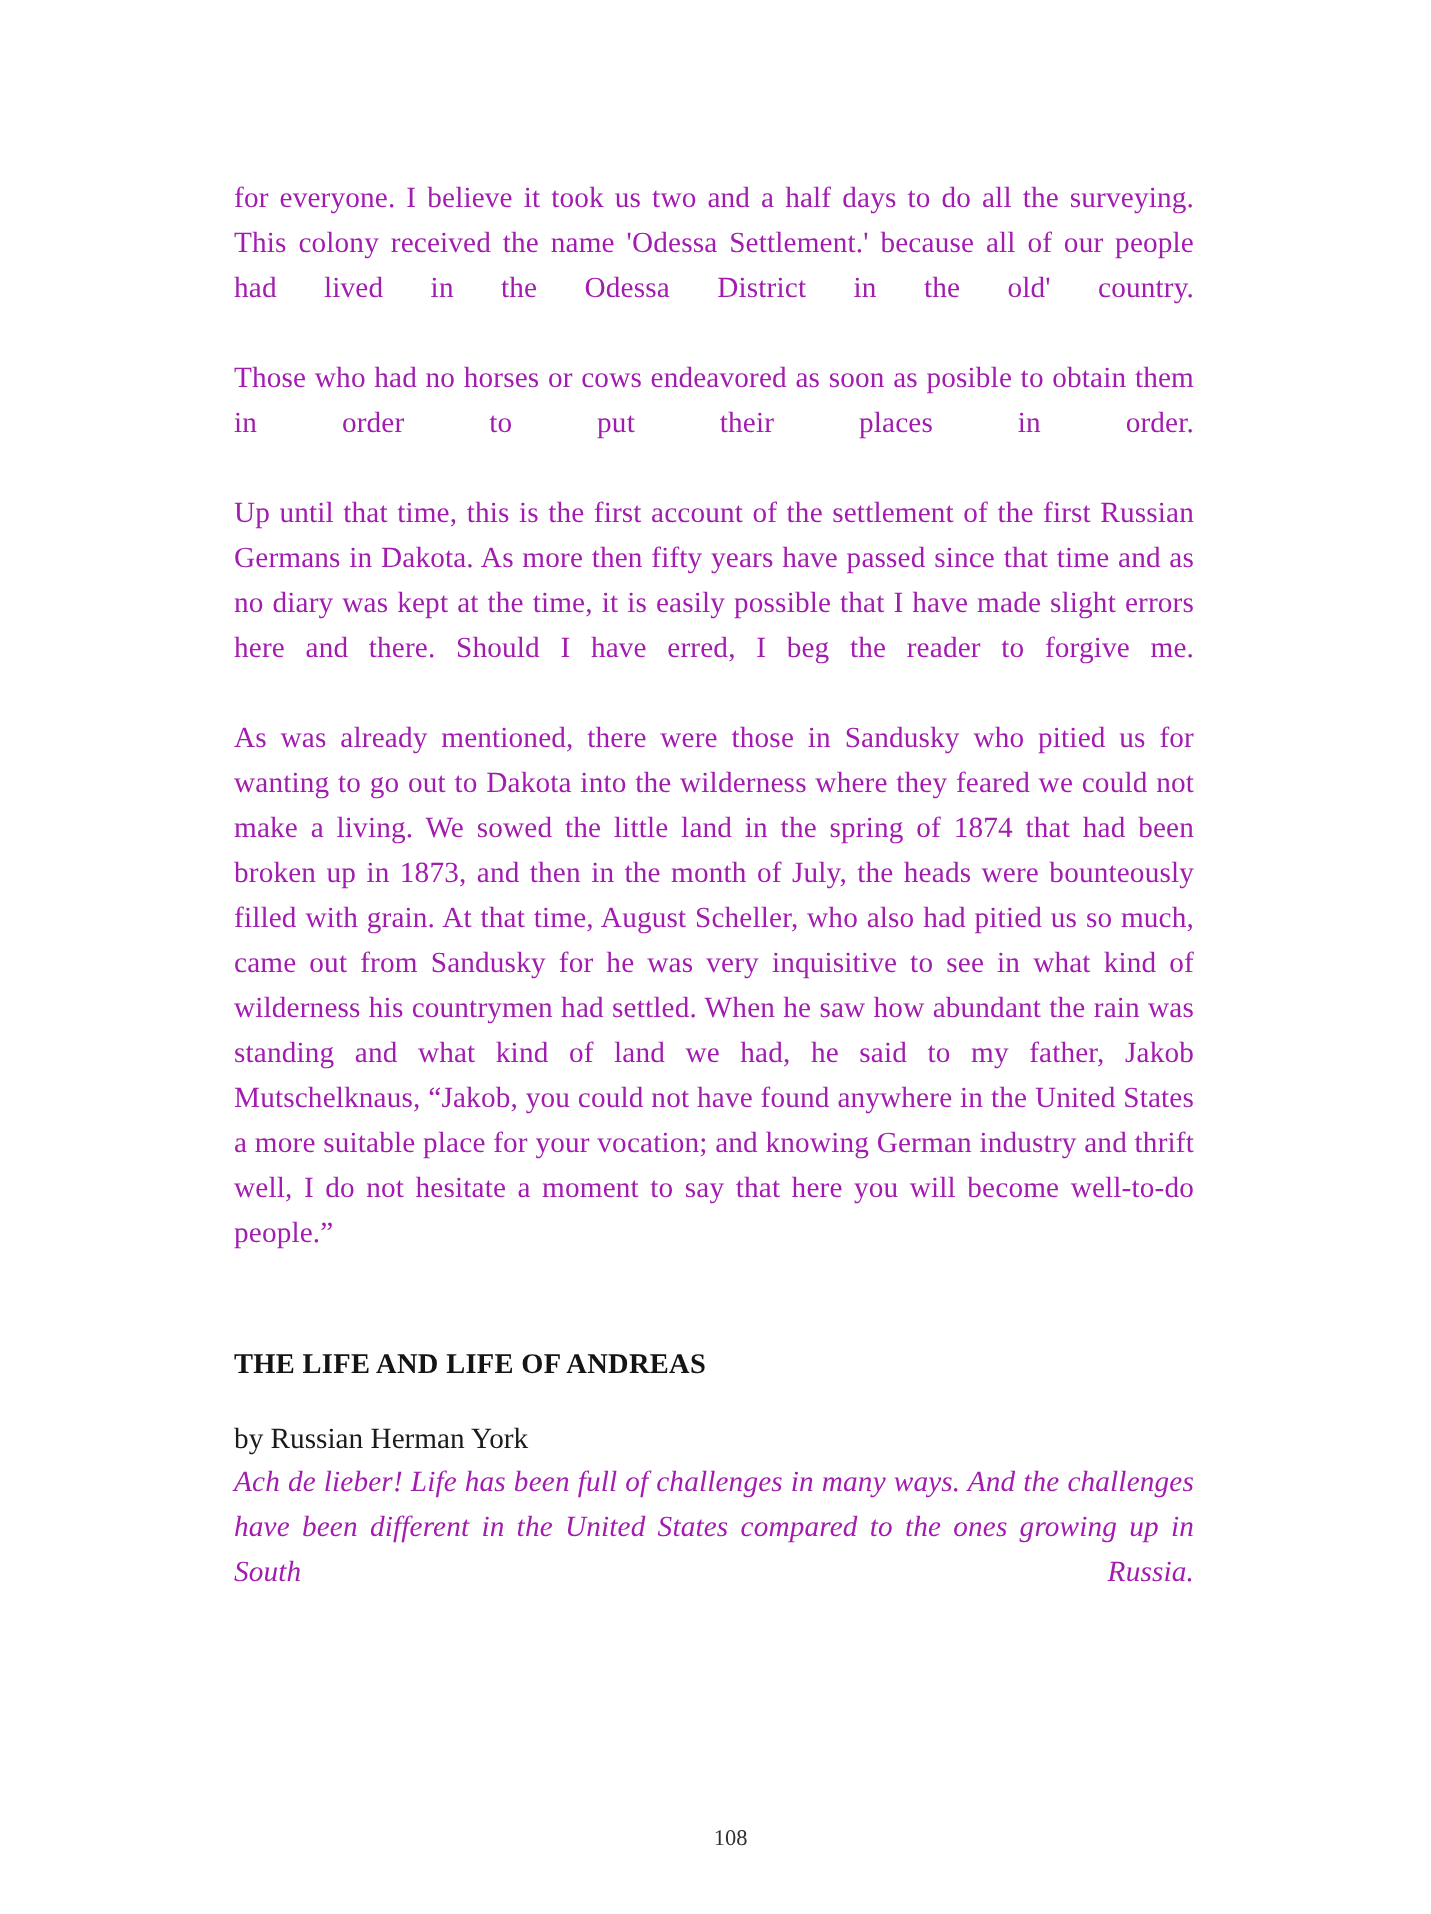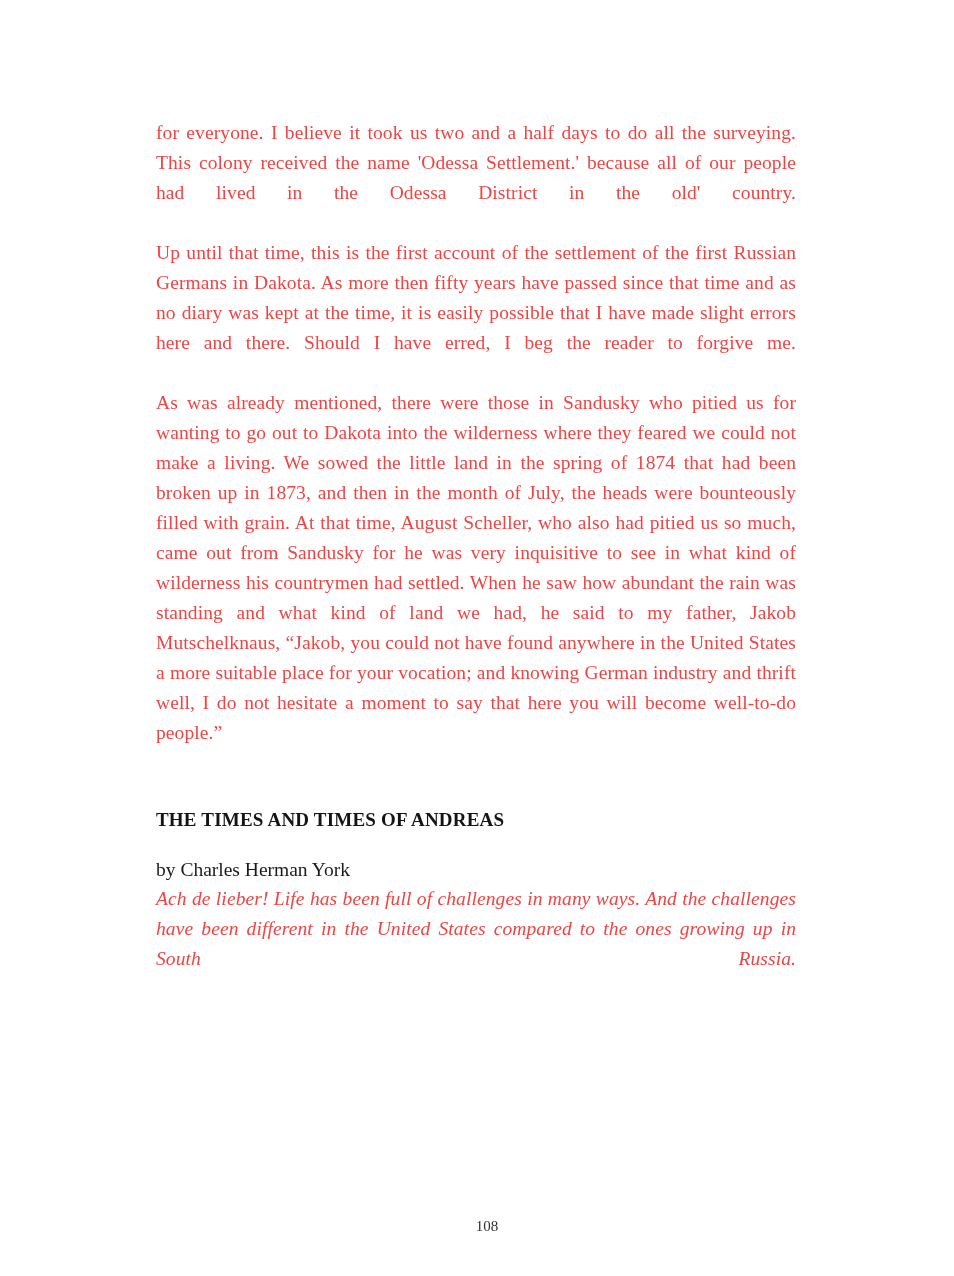--- a/index.html
+++ b/index.html
@@ -28,21 +28,21 @@
     left: 156px;
     top: 118px;
     width: 640px;
   }
   p.body-par {
     margin: 0 0 0 0;
     font-size: 19.5px;
     line-height: 30px;
     text-align: justify;
     text-justify: inter-word;
-    color: #ef4444;
+    color: #a21caf;
     letter-spacing: 0.1px;
   }
   .section-heading {
     margin: 28px 0 0 0;
     font-size: 19px;
     font-weight: bold;
     line-height: 28px;
     letter-spacing: 0.2px;
     color: #141414;
   }
@@ -73,25 +73,26 @@
     width: 100%;
   }
 </style>
 </head>
 <body>
 
 <div class="page">
   <div class="content">
 
     <p class="body-par">for everyone. I believe it took us two and a half days to do all the surveying. This colony received the name 'Odessa Settlement.' because all of our people had lived in the Odessa District in the old' country.</p>
+    <p class="body-par">Those who had no horses or cows endeavored as soon as posible to obtain them in order to put their places in order.</p>
     <p class="body-par">Up until that time, this is the first account of the settlement of the first Russian Germans in Dakota. As more then fifty years have passed since that time and as no diary was kept at the time, it is easily possible that I have made slight errors here and there. Should I have erred, I beg the reader to forgive me.</p>
     <p class="body-par">As was already mentioned, there were those in Sandusky who pitied us for wanting to go out to Dakota into the wilderness where they feared we could not make a living. We sowed the little land in the spring of 1874 that had been broken up in 1873, and then in the month of July, the heads were bounteously filled with grain. At that time, August Scheller, who also had pitied us so much, came out from Sandusky for he was very inquisitive to see in what kind of wilderness his countrymen had settled. When he saw how abundant the rain was standing and what kind of land we had, he said to my father, Jakob Mutschelknaus, “Jakob, you could not have found anywhere in the United States a more suitable place for your vocation; and knowing German industry and thrift well, I do not hesitate a moment to say that here you will become well-to-do people.”</p>
 
-    <h2 class="section-heading">THE TIMES AND TIMES OF ANDREAS</h2>
+    <h2 class="section-heading">THE LIFE AND LIFE OF ANDREAS</h2>
 
-    <p class="byline">by Charles Herman York</p>
+    <p class="byline">by Russian Herman York</p>
 
     <p class="body-par after-byline">Ach de lieber! Life has been full of challenges in many ways. And the challenges have been different in the United States compared to the ones growing up in South Russia.</p>
 
   </div>
 
   <div class="page-number">108</div>
 </div>
 
 </body></html>

